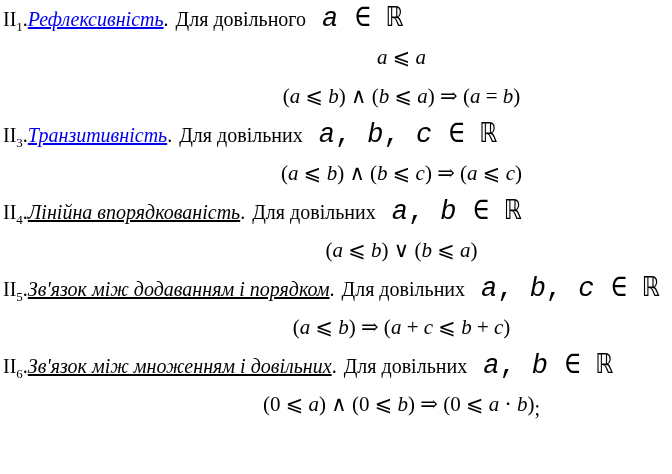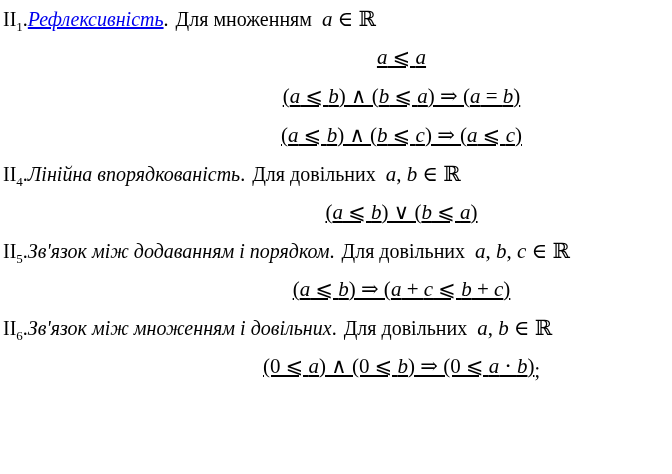--- a/index.html
+++ b/index.html
@@ -9,57 +9,60 @@
     width:672px; height:474px; overflow:hidden;
     background:var(--bg); color:var(--fg);
     font-family:"Liberation Serif","DejaVu Serif",serif;
     padding:6px 0 0 3px;
   }
   .axiom-header {
     font-size:20px; line-height:27px; white-space:nowrap;
   }
   .num { margin-right:0; }
   .num sub { font-size:13px; line-height:0; }
-  .term { font-style:italic; }
+  .term { font-style:italic;text-decoration:underline; }
   .term.link { color:var(--link); text-decoration:underline; cursor:pointer;margin-top:8px; }
   .term-dot { margin-right:7px; }
   .lead { margin-right:4px; }
   .math {
     font-family:"Liberation Serif","DejaVu Serif","DejaVu Sans",serif;
   }
   .math i { font-style:italic; font-family:inherit; }
-  .inline-math { font-size:21px; margin-left:6px; }
+  .inline-math { font-size:27px; margin-left:12px;font-family:Liberation Mono, monospace; }
   .formula-row {
     text-align:center; padding-left:128px;
     margin:11px 0 13px 0;
-    font-size:21px; line-height:26px;text-decoration:underline;
+    font-size:21px; line-height:26px;
   }
   .formula-suffix { font-size:20px; position:relative; top:4px; }
 </style>
 </head>
 <body>
 
 <div>
 
   <div class="axiom">
     <div class="axiom-header">
-      <span class="num"><span>II</span><sub>1</sub><span>.</span></span><a class="term link">Рефлексивність</a><span class="term-dot">.</span><span class="lead">Для множенням</span><span class="math inline-math"><i>a</i> ∈ ℝ</span>
+      <span class="num"><span>II</span><sub>1</sub><span>.</span></span><a class="term link">Рефлексивність</a><span class="term-dot">.</span><span class="lead">Для довільного</span><span class="math inline-math"><i>a</i> ∈ ℝ</span>
     </div>
     <div class="formula-row">
       <span class="math formula"><i>a</i> ⩽ <i>a</i></span><span class="formula-suffix"></span>
     </div>
   </div>
 
   <div class="axiom">
     <div class="formula-row">
       <span class="math formula">(<i>a</i> ⩽ <i>b</i>) ∧ (<i>b</i> ⩽ <i>a</i>) ⇒ (<i>a</i> = <i>b</i>)</span><span class="formula-suffix"></span>
     </div>
   </div>
 
   <div class="axiom">
+    <div class="axiom-header">
+      <span class="num"><span>II</span><sub>3</sub><span>.</span></span><a class="term link">Транзитивність</a><span class="term-dot">.</span><span class="lead">Для довільних</span><span class="math inline-math"><i>a</i>, <i>b</i>, <i>c</i> ∈ ℝ</span>
+    </div>
     <div class="formula-row">
       <span class="math formula">(<i>a</i> ⩽ <i>b</i>) ∧ (<i>b</i> ⩽ <i>c</i>) ⇒ (<i>a</i> ⩽ <i>c</i>)</span><span class="formula-suffix"></span>
     </div>
   </div>
 
   <div class="axiom">
     <div class="axiom-header">
       <span class="num"><span>II</span><sub>4</sub><span>.</span></span><span class="term">Лінійна впорядкованість</span><span class="term-dot">.</span><span class="lead">Для довільних</span><span class="math inline-math"><i>a</i>, <i>b</i> ∈ ℝ</span>
     </div>
     <div class="formula-row">

